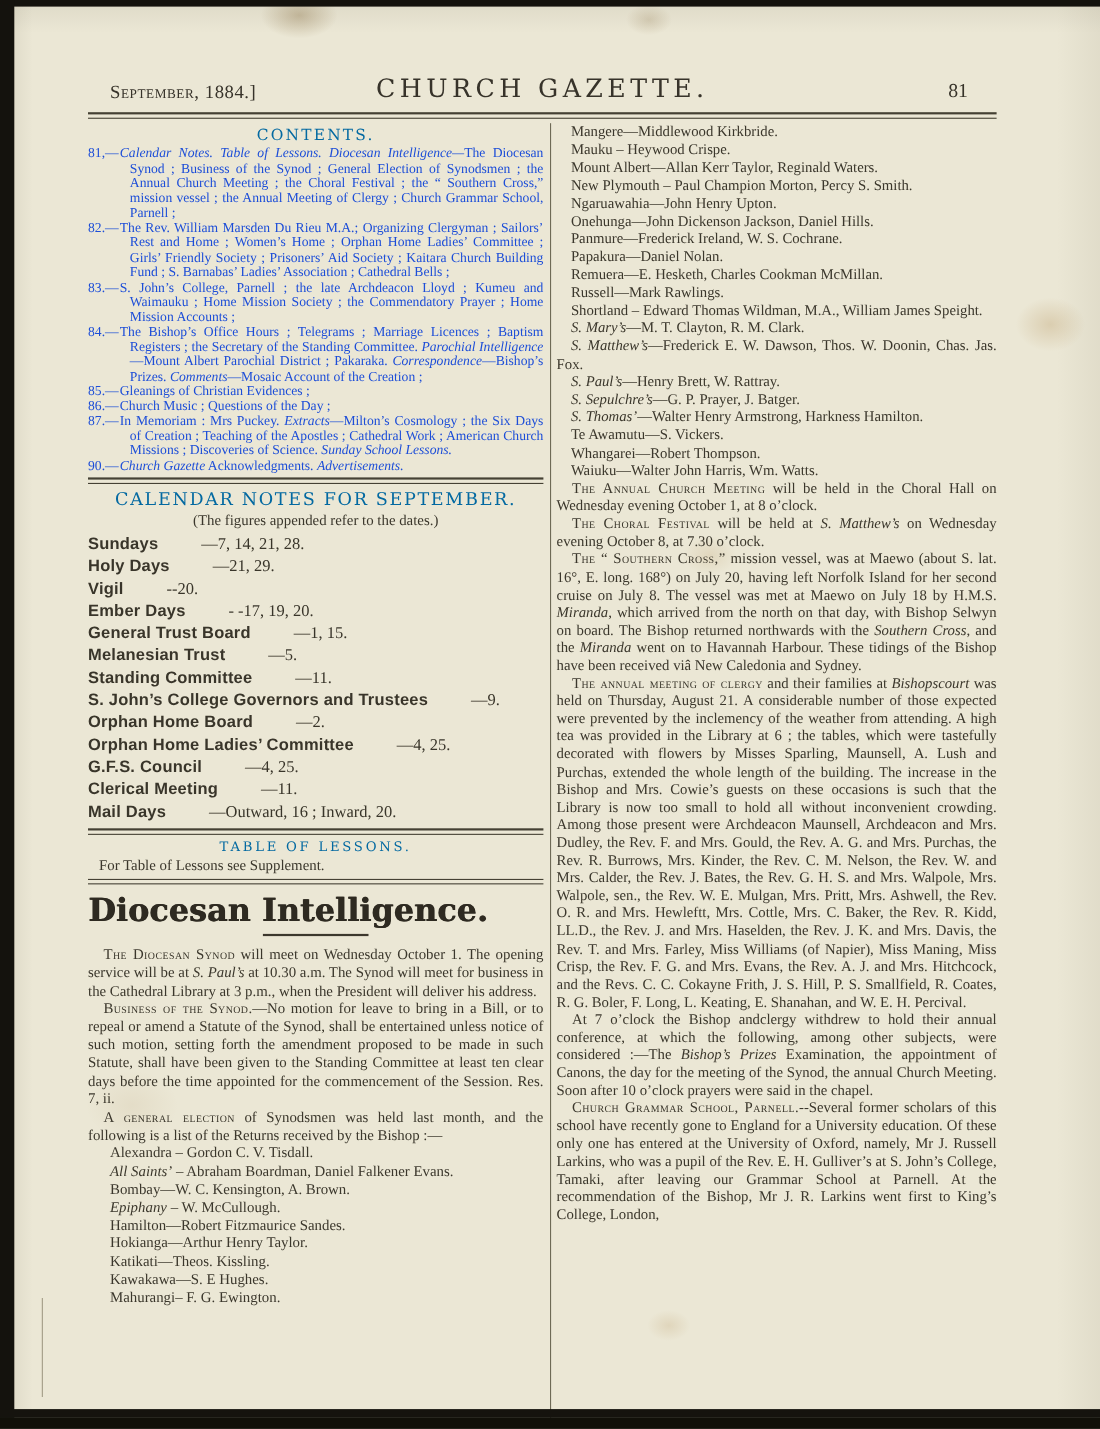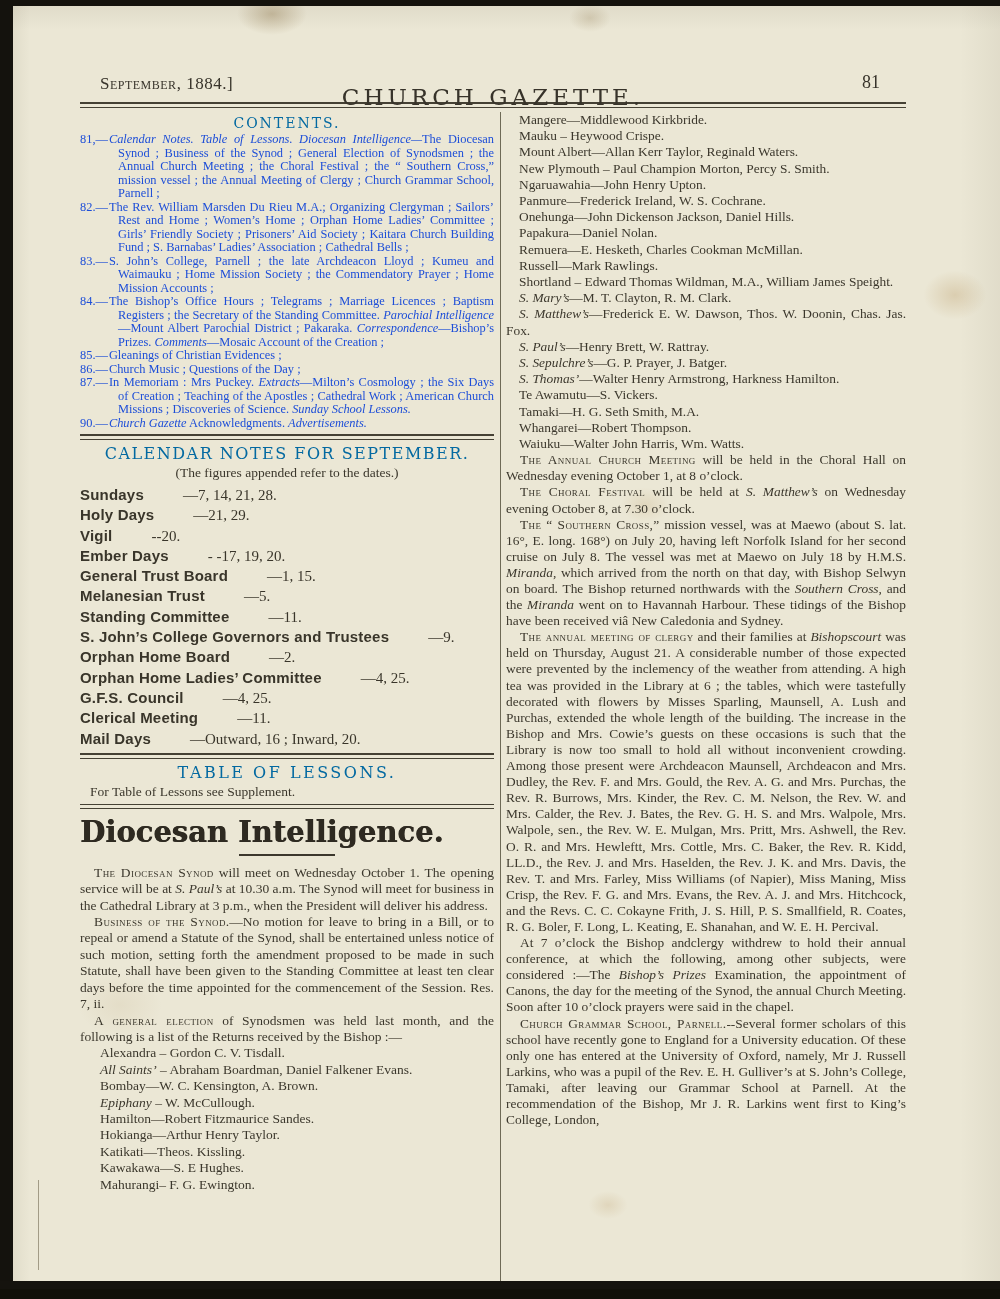--- a/index.html
+++ b/index.html
@@ -35,21 +35,21 @@
     position:absolute;left:80px;top:68px;width:826px;
     color:#3b372c;
   }
   
   .hdr{position:relative;height:30px;}
   .issue-date{
     position:absolute;left:20px;top:6px;
     font-variant:small-caps;font-size:17px;letter-spacing:.5px;color:#37332a;
   }
   .masthead{
-    position:absolute;left:0;right:0;top:0;margin:16px;text-align:center;
+    position:absolute;left:0;right:0;top:0;margin:0;text-align:center;
     font-family:"DejaVu Serif", serif;font-weight:400;
     font-size:23px;letter-spacing:4px;color:#37332a;
   }
   .pagenum{position:absolute;right:26px;top:4px;font-size:18px;color:#37332a;}
   .double-rule{
     border-top:2px solid #454134;border-bottom:1px solid #454134;height:3px;
     margin:4px 0 4px 0;
   }
   .double-rule.thin{border-top-width:1px;}
   
@@ -58,21 +58,21 @@
   .col-divider{flex:0 0 1px;background:#6e6a56;margin:0 5px 0 6px;}
   .col-right{flex:1;min-width:0;}
   
   .center-head{
     text-align:center;margin:3px 0 2px 0;font-weight:400;color:#0369a1;
     font-family:"DejaVu Serif", serif;
   }
   .contents-head{font-size:14px;letter-spacing:2px;}
   .cal-head{font-size:16px;letter-spacing:1.5px;margin-top:4px;}
   .cal-sub{text-align:center;font-size:13.5px;margin:1px 0 4px 0;color:#3b372c;}
-  .lessons-head{font-size:16px;letter-spacing:2.5px;margin-top:4px;}
+  .lessons-head{font-size:12px;letter-spacing:2.5px;margin-top:4px;}
   .lessons-note{font-size:13.5px;margin:1px 0 3px 10px;color:#3b372c;}
   .gothic{
     text-align:left;margin:6px 0 0 0;
     font-family:"DejaVu Serif", serif;font-weight:700;font-style:normal;
     font-size:29px;letter-spacing:0px;color:#2e2a21;
     text-shadow:.6px 0 0 #2e2a21;
   }
   .short-rule{width:96px;height:2px;background:#3c382d;margin:5px auto 9px auto;}
   
   .c-item{
@@ -227,45 +227,44 @@
             <p class="ret"><span>Mangere—Middlewood Kirkbride.</span></p>
 
             <p class="ret"><span>Mauku – Heywood Crispe.</span></p>
 
             <p class="ret"><span>Mount Albert—Allan Kerr Taylor, Reginald Waters.</span></p>
 
             <p class="ret"><span>New Plymouth – Paul Champion Morton,  Percy S. Smith.</span></p>
 
             <p class="ret"><span>Ngaruawahia—John Henry Upton.</span></p>
 
+            <p class="ret"><span>Onehunga—John Dickenson Jackson, Daniel Hills.</span></p>
+
             <p class="ret"><span>Panmure—Frederick Ireland, W. S. Cochrane.</span></p>
 
-            <p class="ret"><span>Onehunga—John Dickenson Jackson, Daniel Hills.</span></p>
-
             <p class="ret"><span>Papakura—Daniel Nolan.</span></p>
 
             <p class="ret"><span>Remuera—E. Hesketh, Charles Cookman McMillan.</span></p>
 
             <p class="ret"><span>Russell—Mark Rawlings.</span></p>
 
             <p class="ret"><span>Shortland – Edward Thomas Wildman, M.A., William James Speight.</span></p>
 
             <p class="ret"><span class="it">S. Mary’s</span><span>—M. T. Clayton, R. M. Clark.</span></p>
 
             <p class="ret"><span class="it">S. Matthew’s</span><span>—Frederick  E.  W.  Dawson,  Thos.  W.  Doonin, Chas. Jas. Fox.</span></p>
 
             <p class="ret"><span class="it">S. Paul’s</span><span>—Henry Brett, W. Rattray.</span></p>
 
             <p class="ret"><span class="it">S. Sepulchre’s</span><span>—G. P. Prayer, J. Batger.</span></p>
 
             <p class="ret"><span class="it">S. Thomas’</span><span>—Walter Henry Armstrong, Harkness Hamilton.</span></p>
 
             <p class="ret"><span>Te Awamutu—S. Vickers.</span></p>
 
-            <p class="ret"><span>Tamaki—H. G. Seth Smith, M.A.</span></p>
 
             <p class="ret"><span>Whangarei—Robert Thompson.</span></p>
 
             <p class="ret"><span>Waiuku—Walter John Harris, Wm. Watts.</span></p>
           </div>
 
         <div>
 
             <p class="body-p"><span class="sc">The Annual Church Meeting</span><span> will be held in the Choral Hall on Wednesday evening October 1, at 8 o’clock.</span></p>
 

